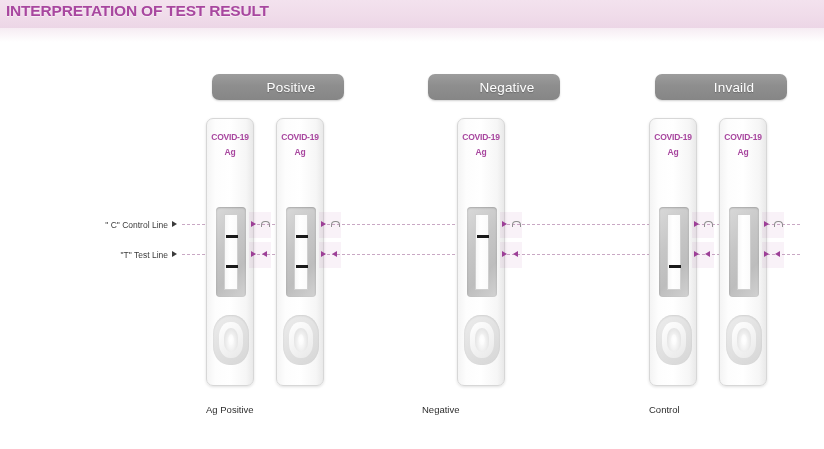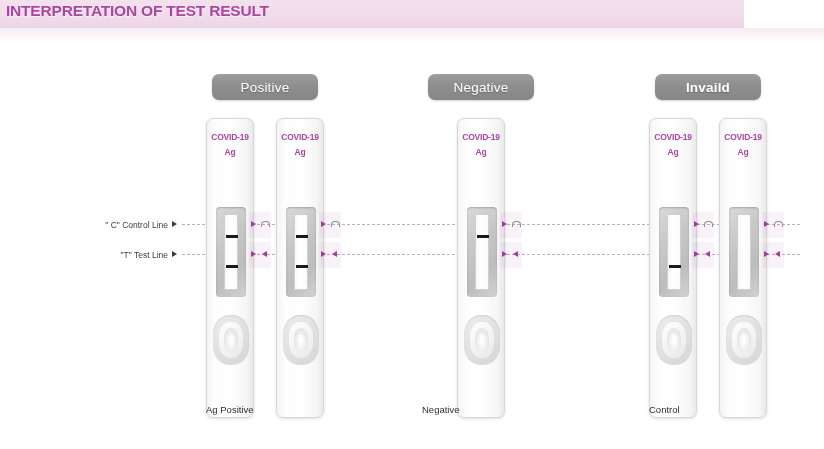--- a/index.html
+++ b/index.html
@@ -15,21 +15,21 @@
     width: 824px;
     height: 449px;
     background: #ffffff;
     overflow: hidden;
   }
 
   
   #header-band {
     position: absolute;
     left: 0; top: 0;
-    width: 744px; height: 28px;
+    width: 824px; height: 28px;
     background: linear-gradient(to bottom, #f3e2ee 0%, #f0dcea 55%, #ecd6e6 100%);
   }
   #header-title {
     position: absolute;
     left: 6px; top: 2px;
     font-size: 15.5px;
     font-weight: bold;
     letter-spacing: -0.2px;
     color: #a8479f;
     text-shadow: 0 1px 0 rgba(255,255,255,0.55);
@@ -59,27 +59,28 @@
     background: linear-gradient(to bottom, #9d9d9d 0%, #8e8e8e 45%, #868686 100%);
     box-shadow: 0 1px 2px rgba(0,0,0,0.18);
     color: #ffffff;
     font-size: 13.5px;
     font-weight: normal;
     display: flex;
     align-items: center;
     justify-content: center;
     letter-spacing: 0.2px;
     text-shadow: 0 1px 1px rgba(0,0,0,0.25);
+    padding-left: 26px;
   }
 
   
   .strip {
     position: absolute;
     width: 48px;
-    height: 300px;
+    height: 268px;
     border-radius: 7px;
     background: linear-gradient(to right, #f4f4f4 0%, #fdfdfd 18%, #ffffff 50%, #f6f6f6 85%, #e9e9e9 100%);
     border: 1px solid #d7d7d7;
     box-shadow: 0 1px 3px rgba(0,0,0,0.13);
     box-sizing: border-box;
   }
   .strip-title {
     position: absolute;
     left: 0;
     top: 12px;
@@ -321,21 +322,21 @@
     </div>
     <div class="marker-tint" style="left:500px; top:170px;"></div>
     <div class="marker-tint" style="left:500px; top:200px;"></div>
     <div class="marker-right" style="left:502px; top:179px;"></div>
     <div class="marker-hood" style="left:512px; top:179px;"></div>
     <div class="marker-right" style="left:502px; top:209px;"></div>
     <div class="marker-left" style="left:513px; top:209px;"></div>
 
     <div class="caption" style="left:422px; top:362px; width:118px;">Negative</div>
 
-    <div class="group-badge" style="left:655px; top:32px; width:106px;font-weight:bold;">Invaild</div>
+    <div class="group-badge" style="left:655px; top:32px; width:106px;">Invaild</div>
 
     <div class="strip" style="left:649px; top:76px;">
       <div class="strip-title">
         <span>COVID-19</span>
         <span class="sub">Ag</span>
       </div>
       <div class="window-bezel">
         <div class="window-inner">
           <div class="band t"></div>
         </div>

